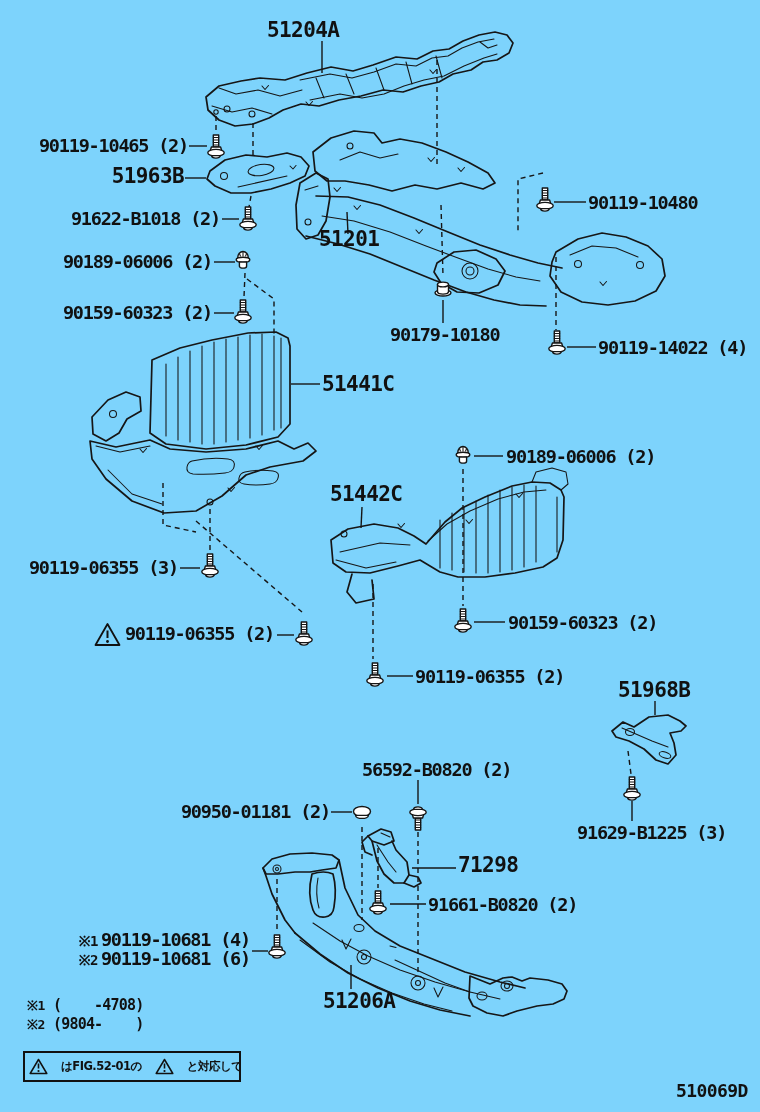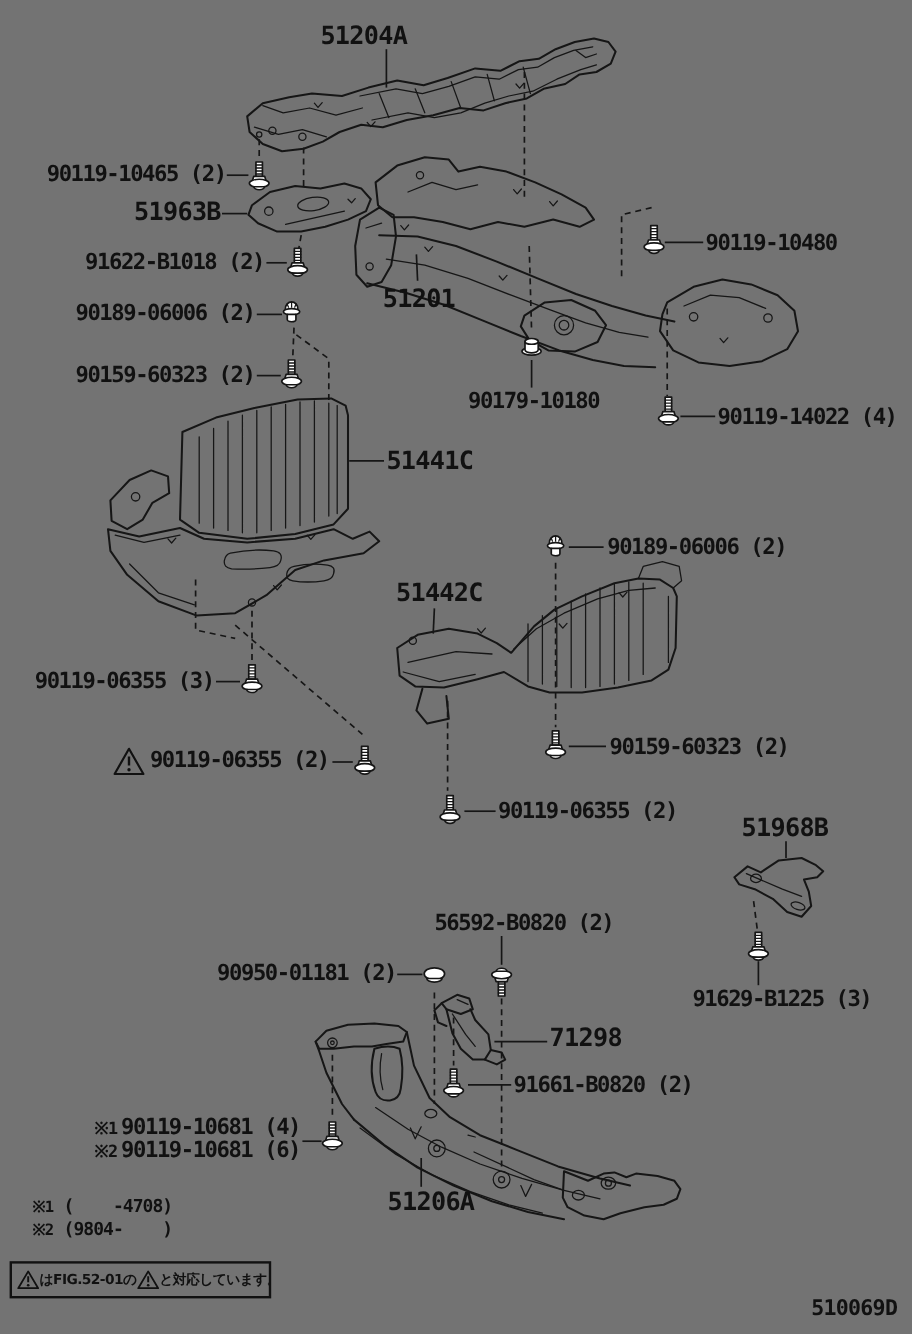--- a/index.html
+++ b/index.html
@@ -1,34 +1,34 @@
 <!DOCTYPE html>
 <html><head>
 <meta charset="utf-8">
 <style>
   html,body { margin:0; padding:0; background:#ffffff; }
-  .canvas { position:relative; width:760px; height:1112px; background:#737373; overflow:hidden;
+  .canvas { position:relative; width:760px; height:1112px; background:#7dd3fc; overflow:hidden;
             font-family:"DejaVu Sans Mono","Liberation Mono",monospace; color:#111; }
   .art { position:absolute; left:0; top:0; }
 
   .lbl  { position:absolute; white-space:nowrap; font-weight:bold; color:#111; }
   .fast { font-size:18.5px; line-height:1; letter-spacing:-1.2px; }
   .part { font-size:21px;  line-height:1; letter-spacing:-0.6px; }
   .r    { text-align:left; }
   .warn   { display:flex; align-items:center; gap:4px; }
   .refrow { display:flex; align-items:baseline; gap:3px; justify-content:flex-end; }
   .mark   { font-size:14px; letter-spacing:-0.5px; }
 
   .fn { position:absolute; font-size:15px; font-weight:bold; letter-spacing:-0.8px;
         white-space:pre; color:#111; }
   .fn .mark { font-size:13px; }
 
-  .notebox { position:absolute; left:8px; top:1051px; width:210px; height:27px;
+  .notebox { position:absolute; left:23px; top:1051px; width:210px; height:27px;
              border:2px solid #111; display:flex; align-items:center; justify-content:flex-start;
-             padding-left:4px; gap:0; font-size:11.5px; font-weight:bold; letter-spacing:-0.5px;
+             padding-left:4px; gap:13px; font-size:11.5px; font-weight:bold; letter-spacing:-0.5px;
              white-space:nowrap; overflow:hidden;
              font-family:"DejaVu Sans","Liberation Sans",sans-serif; }
 
   .doccode { position:absolute; left:676px; top:1080px; font-size:18px; font-weight:bold;
              letter-spacing:-0.6px; }
 
   .tri svg { display:block; }
 
   
   .o    { fill:none; stroke:#161616; stroke-width:1.7; stroke-linejoin:round; stroke-linecap:round; }
@@ -261,21 +261,21 @@
       <use href="#bolt" transform="translate(418,817) scale(1,-1)"></use>
       <use href="#plug" transform="translate(362,813)"></use>
       <use href="#bolt" transform="translate(632,790)"></use>
       <use href="#bolt" transform="translate(378,904)"></use>
       <use href="#bolt" transform="translate(277,948)"></use>
     </g>
   </svg>
 
   <div class="lbl part" style="left:267px;top:20px">51204A</div>
   <div class="lbl part r" style="right:576px;top:166px">51963B</div>
-  <div class="lbl part" style="left:319px;top:239px">51201</div>
+  <div class="lbl part" style="left:319px;top:229px">51201</div>
   <div class="lbl part" style="left:322px;top:374px">51441C</div>
   <div class="lbl part" style="left:330px;top:484px">51442C</div>
   <div class="lbl part" style="left:618px;top:680px">51968B</div>
   <div class="lbl part" style="left:458px;top:855px">71298</div>
   <div class="lbl part" style="left:323px;top:991px">51206A</div>
 
   <div class="lbl fast r" style="right:572px;top:137px">90119-10465 (2)</div>
   <div class="lbl fast r" style="right:540px;top:210px">91622-B1018 (2)</div>
   <div class="lbl fast r" style="right:548px;top:253px">90189-06006 (2)</div>
   <div class="lbl fast r" style="right:548px;top:304px">90159-60323 (2)</div>

